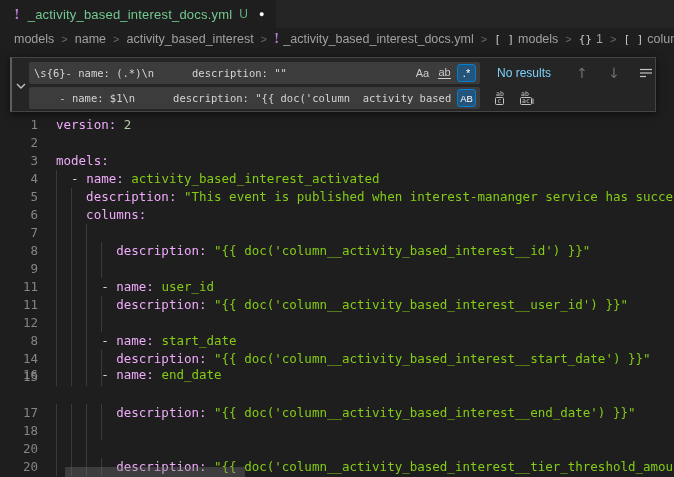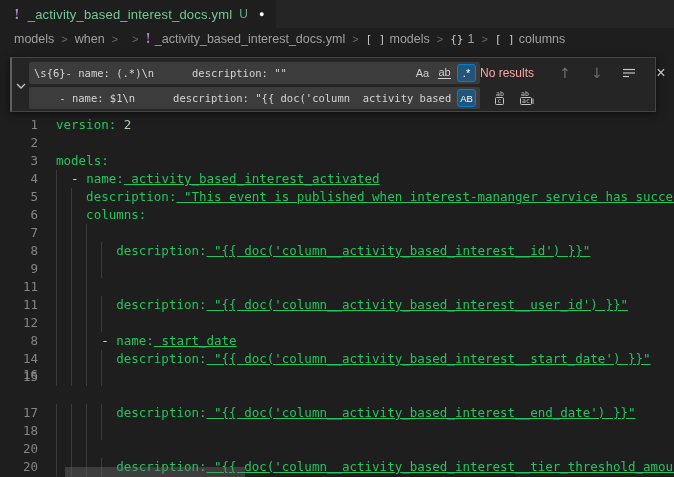--- a/index.html
+++ b/index.html
@@ -23,22 +23,22 @@
   .crumb .cicon.excl{color:#bb7fd4;font-weight:bold;font-family:"DejaVu Serif",serif;font-size:12px;}
   .csep{color:#6a6a6a;font-size:11px;margin:0 7px;flex:0 0 auto;}
 
   
   .editor{position:absolute;left:0;top:50px;width:674px;height:427px;overflow:hidden;}
   .line{position:absolute;left:0;width:674px;height:18px;line-height:18px;
         font-family:"DejaVu Sans Mono",monospace;font-size:12.5px;white-space:pre;}
   .lnum{position:absolute;left:0;top:0;width:38px;text-align:right;color:#858585;}
   .code{position:absolute;left:56px;top:0;white-space:pre;}
   .guide{position:absolute;top:0;width:1px;height:18px;background:#3a3a3a;}
-  .tk-k{color:#22c55e;text-align:center;}
-  .tk-s{color:#22c55e;text-decoration:underline;}
+  .tk-k{color:#f0abfc;text-align:center;}
+  .tk-s{color:#84cc16;}
   .tk-n{color:#b5cea8;}
   .tk-p{color:#d4d4d4;}
   .tk-w{color:#d4d4d4;}
 
   
   .findw{position:absolute;left:10px;top:57px;width:646px;height:55px;background:#252526;
          border:1px solid #454545;border-left:2px solid #5f5f5f;box-sizing:border-box;
          box-shadow:0 2px 8px rgba(0,0,0,.6);}
   .fw-toggle{position:absolute;left:2px;top:21px;width:14px;height:14px;display:flex;
              align-items:center;justify-content:center;cursor:pointer;}
@@ -46,21 +46,21 @@
   .fw-row.r1{top:4px;}
   .fw-row.r2{top:29px;}
   .fw-input{width:451px;height:22px;background:#3c3c3c;display:flex;align-items:center;
             box-sizing:border-box;padding:0 4px 0 5px;border-radius:2px;}
   .fw-text{flex:1 1 auto;overflow:hidden;white-space:pre;font-family:"DejaVu Sans Mono",monospace;
            font-size:10.5px;color:#d4d4d4;}
   .opt{flex:0 0 auto;height:18px;min-width:19px;display:flex;align-items:center;justify-content:center;
        border-radius:3px;margin-left:3px;font-size:11px;color:#cccccc;box-sizing:border-box;padding:0 2px;}
   .opt.active{background:#245479;border:1px solid #007fd4;color:#fff;}
   .opt .ww{border-bottom:1px solid #cccccc;line-height:11px;}
-  .fw-status{margin-left:0;font-size:12px;color:#fca5a5;min-width:62px;}
+  .fw-status{margin-left:17px;font-size:12px;color:#7dd3fc;min-width:62px;}
   .fw-btn{margin-left:14px;display:flex;align-items:center;justify-content:center;width:18px;height:18px;}
   .fw-btn.disabled{opacity:.45;}
   .arrow{font-size:14px;color:#c5c5c5;font-family:"DejaVu Sans",sans-serif;}
   .close-x{font-size:16px;color:#c5c5c5;line-height:16px;}
   .rep-ic{margin-left:12px;width:18px;height:18px;display:flex;align-items:center;justify-content:center;}
 
   
   .hscroll{position:absolute;left:65px;bottom:0;width:180px;height:10px;background:rgba(121,121,121,.35);}
 </style>
 </head>
@@ -76,23 +76,26 @@
       <span class="dot">●</span>
     </div>
   </div>
 
   <div class="crumbs">
       <span class="crumb">
         <span>models</span>
       </span>
       <span class="csep">&gt;</span>
       <span class="crumb">
-        <span>when</span>
-      </span>
-      <span class="csep">&gt;</span>
+        <span>name</span>
+      </span>
+      <span class="csep">&gt;</span>
+      <span class="crumb">
+        <span>activity_based_interest</span>
+      </span>
       <span class="csep">&gt;</span>
       <span class="crumb">
         <span class="cicon excl">!</span>
         <span>_activity_based_interest_docs.yml</span>
       </span>
       <span class="csep">&gt;</span>
       <span class="crumb">
         <span class="cicon">[ ]</span>
         <span>models</span>
       </span>
@@ -112,27 +115,27 @@
     <div>
         <div class="line" style="top: 66px;"><span class="lnum">1</span><span class="code"><span class="tk-k">version:</span><span class="tk-w"> </span><span class="tk-n">2</span></span></div>
         <div class="line" style="top: 84px;"><span class="lnum">2</span><span class="code"></span></div>
         <div class="line" style="top: 102px;"><span class="lnum">3</span><span class="code"><span class="tk-k">models:</span></span></div>
         <div class="line" style="top: 120px;"><span class="lnum">4</span><span class="guide" style="left: 56px;"></span><span class="code"><span class="tk-w">  </span><span class="tk-p">- </span><span class="tk-k">name:</span><span class="tk-s"> activity_based_interest_activated</span></span></div>
         <div class="line" style="top: 138px;"><span class="lnum">5</span><span class="guide" style="left: 56px;"></span><span class="guide" style="left: 71.06px;"></span><span class="code"><span class="tk-w">    </span><span class="tk-k">description:</span><span class="tk-s"> "This event is published when interest-mananger service has successf</span></span></div>
         <div class="line" style="top: 156px;"><span class="lnum">6</span><span class="guide" style="left: 56px;"></span><span class="guide" style="left: 71.06px;"></span><span class="code"><span class="tk-w">    </span><span class="tk-k">columns:</span></span></div>
         <div class="line" style="top: 174px;"><span class="lnum">7</span><span class="guide" style="left: 56px;"></span><span class="guide" style="left: 71.06px;"></span><span class="guide" style="left: 86.12px;"></span></div>
         <div class="line" style="top: 192px;"><span class="lnum">8</span><span class="guide" style="left: 56px;"></span><span class="guide" style="left: 71.06px;"></span><span class="guide" style="left: 86.12px;"></span><span class="guide" style="left: 101.18px;"></span><span class="code"><span class="tk-w">        </span><span class="tk-k">description:</span><span class="tk-s"> "{{ doc('column__activity_based_interest__id') }}"</span></span></div>
         <div class="line" style="top: 210px;"><span class="lnum">9</span><span class="guide" style="left: 56px;"></span><span class="guide" style="left: 71.06px;"></span><span class="guide" style="left: 86.12px;"></span><span class="guide" style="left: 101.18px;"></span><span class="code"></span></div>
-        <div class="line" style="top: 228px;"><span class="lnum">11</span><span class="guide" style="left: 56px;"></span><span class="guide" style="left: 71.06px;"></span><span class="guide" style="left: 86.12px;"></span></div>
+        <div class="line" style="top: 228px;"><span class="lnum">11</span><span class="guide" style="left: 56px;"></span><span class="guide" style="left: 71.06px;"></span><span class="guide" style="left: 86.12px;"></span><span class="code"><span class="tk-w">      </span><span class="tk-p">- </span><span class="tk-k">name:</span><span class="tk-s"> user_id</span></span></div>
         <div class="line" style="top: 246px;"><span class="lnum">11</span><span class="guide" style="left: 56px;"></span><span class="guide" style="left: 71.06px;"></span><span class="guide" style="left: 86.12px;"></span><span class="guide" style="left: 101.18px;"></span><span class="code"><span class="tk-w">        </span><span class="tk-k">description:</span><span class="tk-s"> "{{ doc('column__activity_based_interest__user_id') }}"</span></span></div>
         <div class="line" style="top: 264px;"><span class="lnum">12</span><span class="guide" style="left: 56px;"></span><span class="guide" style="left: 71.06px;"></span><span class="guide" style="left: 86.12px;"></span><span class="guide" style="left: 101.18px;"></span><span class="code"></span></div>
         <div class="line" style="top: 282px;"><span class="lnum">8</span><span class="guide" style="left: 56px;"></span><span class="guide" style="left: 71.06px;"></span><span class="guide" style="left: 86.12px;"></span><span class="code"><span class="tk-w">      </span><span class="tk-p">- </span><span class="tk-k">name:</span><span class="tk-s"> start_date</span></span></div>
         <div class="line" style="top: 300px;"><span class="lnum">14</span><span class="guide" style="left: 56px;"></span><span class="guide" style="left: 71.06px;"></span><span class="guide" style="left: 86.12px;"></span><span class="guide" style="left: 101.18px;"></span><span class="code"><span class="tk-w">        </span><span class="tk-k">description:</span><span class="tk-s"> "{{ doc('column__activity_based_interest__start_date') }}"</span></span></div>
         <div class="line" style="top: 318px;"><span class="lnum">15</span><span class="guide" style="left: 56px;"></span><span class="guide" style="left: 71.06px;"></span><span class="guide" style="left: 86.12px;"></span><span class="guide" style="left: 101.18px;"></span><span class="code"></span></div>
-        <div class="line" style="top: 316px;"><span class="lnum">16</span><span class="guide" style="left: 56px;"></span><span class="guide" style="left: 71.06px;"></span><span class="guide" style="left: 86.12px;"></span></div>
+        <div class="line" style="top: 316px;"><span class="lnum">16</span><span class="guide" style="left: 56px;"></span><span class="guide" style="left: 71.06px;"></span><span class="guide" style="left: 86.12px;"></span><span class="code"><span class="tk-w">      </span><span class="tk-p">- </span><span class="tk-k">name:</span><span class="tk-s"> end_date</span></span></div>
         <div class="line" style="top: 354px;"><span class="lnum">17</span><span class="guide" style="left: 56px;"></span><span class="guide" style="left: 71.06px;"></span><span class="guide" style="left: 86.12px;"></span><span class="guide" style="left: 101.18px;"></span><span class="code"><span class="tk-w">        </span><span class="tk-k">description:</span><span class="tk-s"> "{{ doc('column__activity_based_interest__end_date') }}"</span></span></div>
         <div class="line" style="top: 372px;"><span class="lnum">18</span><span class="guide" style="left: 56px;"></span><span class="guide" style="left: 71.06px;"></span><span class="guide" style="left: 86.12px;"></span><span class="guide" style="left: 101.18px;"></span><span class="code"></span></div>
         <div class="line" style="top: 390px;"><span class="lnum">20</span><span class="guide" style="left: 56px;"></span><span class="guide" style="left: 71.06px;"></span><span class="guide" style="left: 86.12px;"></span></div>
         <div class="line" style="top: 408px;"><span class="lnum">20</span><span class="guide" style="left: 56px;"></span><span class="guide" style="left: 71.06px;"></span><span class="guide" style="left: 86.12px;"></span><span class="guide" style="left: 101.18px;"></span><span class="code"><span class="tk-w">        </span><span class="tk-k">description:</span><span class="tk-s"> "{{ doc('column__activity_based_interest__tier_threshold_amount</span></span></div>
       </div>
     <div class="hscroll"></div>
   </div>
 
   <div class="findw">
     <div class="fw-toggle">

